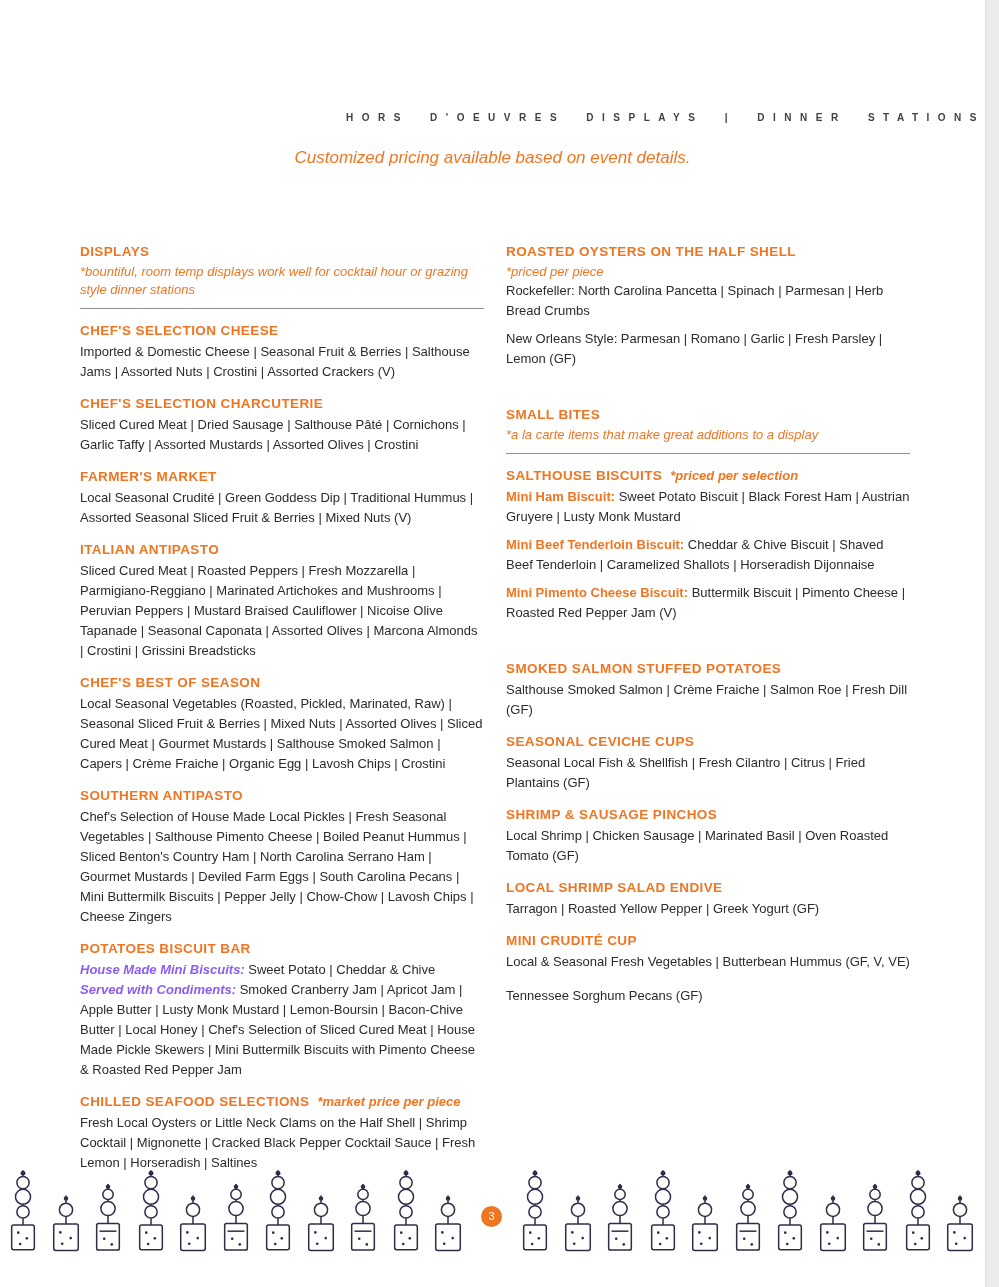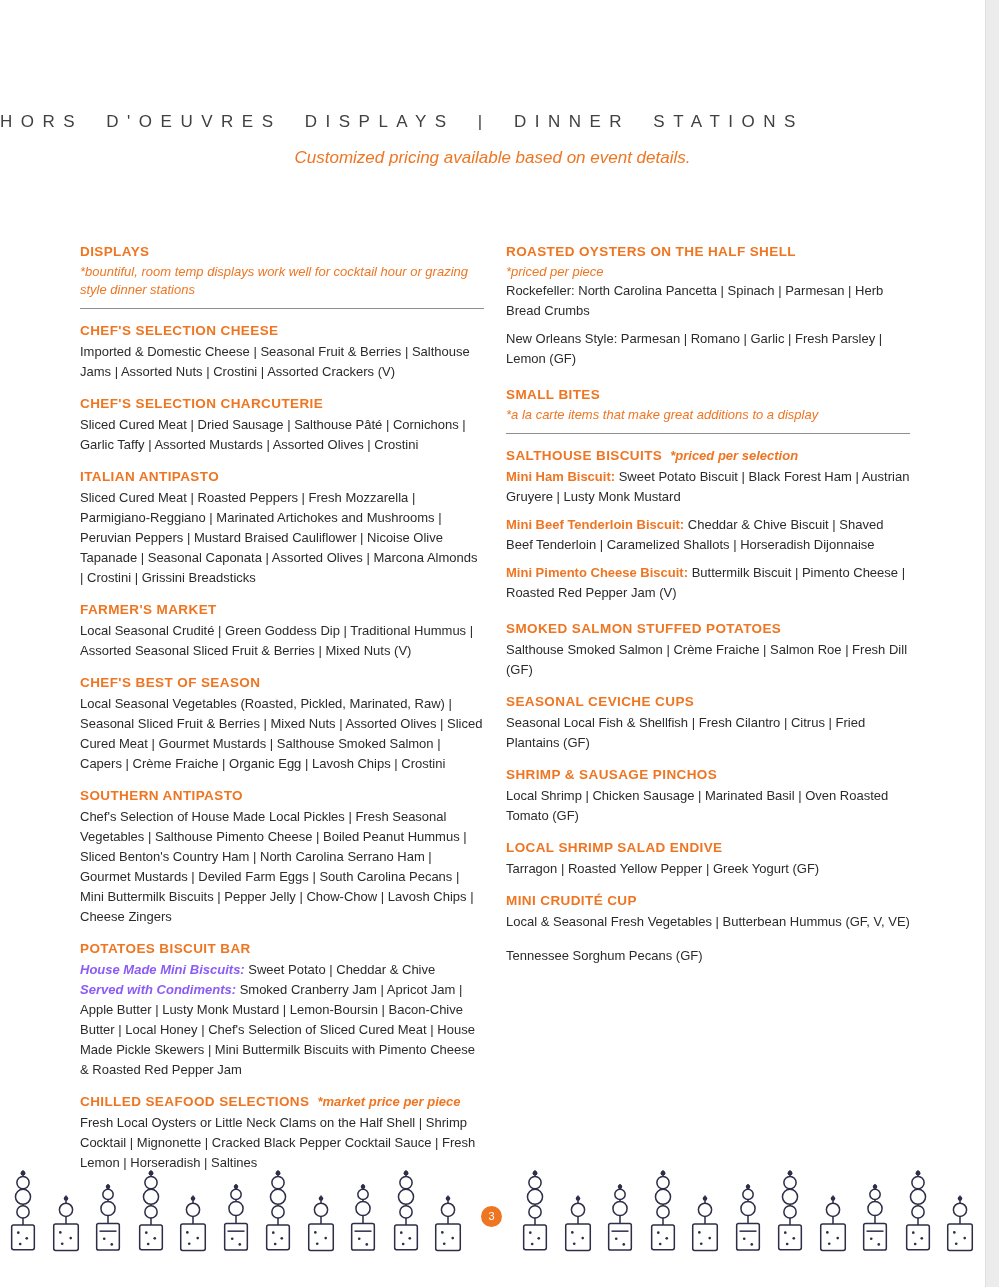--- a/index.html
+++ b/index.html
@@ -3,34 +3,34 @@
 <meta charset="utf-8">
 <style>
   * { margin:0; padding:0; box-sizing:border-box; }
   html,body { background:#ffffff; }
   body { font-family:"Liberation Sans", sans-serif; }
   .page { position:relative; width:999px; height:1287px; background:#ffffff; overflow:hidden; }
 
   .right-strip { position:absolute; top:0; right:0; width:14px; height:1287px; background:#ececec; border-left:1px solid #e0e0e0; }
 
   .doc-title {
-    position:absolute; top:112px; left:0; right:14px; text-align:left;
-    font-size:17px; font-weight:400; color:#414042;
+    position:absolute; top:112px; left:0; right:14px; text-align:right;
+    font-size:10px; font-weight:700; color:#414042;
     letter-spacing:8.5px; word-spacing:10px; white-space:nowrap;
   }
   .doc-subtitle {
     position:absolute; top:148px; left:0; right:14px; text-align:center;
     font-size:17px; font-style:italic; font-weight:400; color:#ee7623;
   }
 
   .columns { position:absolute; top:244px; left:80px; width:830px; display:flex; gap:22px; }
   .col { width:404px; }
 
   .menu-section { margin-bottom:14px; }
-  .menu-section.gap-lg { margin-top:18px; }
+  .menu-section.gap-lg { margin-top:38px; }
   .sec-heading { color:#ee7623; font-size:13.5px; font-weight:700; letter-spacing:0.4px; margin:0 0 4px 0; }
   .heading-note { color:#ee7623; font-style:italic; font-weight:700; font-size:13px; letter-spacing:0; margin-left:8px; }
   .sec-note { color:#ee7623; font-style:italic; font-size:13px; line-height:17.5px; margin:0; }
   .sec-divider { border:none; border-top:1px solid #8f8f8f; margin:10px 0 0 0; }
   .sec-body { color:#2b2b2b; font-size:13px; line-height:20px; margin:0; }
   .sec-body + .sec-body { margin-top:8px; }
   .menu-section.tight .sec-body + .sec-body { margin-top:0; }
   .lead { color:#ee7623; font-weight:700; }
   .lead-italic { color:#8b5cf6; font-style:italic; font-weight:700; }
 
@@ -65,26 +65,26 @@
         </section>
         <section class="menu-section">
           <h3 class="sec-heading">CHEF'S SELECTION CHEESE</h3>
           <p class="sec-body"><span>Imported &amp; Domestic Cheese | Seasonal Fruit &amp; Berries | Salthouse Jams | Assorted Nuts | Crostini | Assorted Crackers (V)</span></p>
         </section>
         <section class="menu-section">
           <h3 class="sec-heading">CHEF'S SELECTION CHARCUTERIE</h3>
           <p class="sec-body"><span>Sliced Cured Meat | Dried Sausage | Salthouse Pâté | Cornichons | Garlic Taffy | Assorted Mustards | Assorted Olives | Crostini</span></p>
         </section>
         <section class="menu-section">
+          <h3 class="sec-heading">FARMER'S MARKET</h3>
+          <p class="sec-body"><span>Local Seasonal Crudité | Green Goddess Dip | Traditional Hummus | Assorted Seasonal Sliced Fruit &amp; Berries | Mixed Nuts (V)</span></p>
+        </section>
+        <section class="menu-section">
           <h3 class="sec-heading">ITALIAN ANTIPASTO</h3>
           <p class="sec-body"><span>Sliced Cured Meat | Roasted Peppers | Fresh Mozzarella | Parmigiano-Reggiano | Marinated Artichokes and Mushrooms | Peruvian Peppers | Mustard Braised Cauliflower | Nicoise Olive Tapanade | Seasonal Caponata | Assorted Olives | Marcona Almonds | Crostini | Grissini Breadsticks</span></p>
-        </section>
-        <section class="menu-section">
-          <h3 class="sec-heading">FARMER'S MARKET</h3>
-          <p class="sec-body"><span>Local Seasonal Crudité | Green Goddess Dip | Traditional Hummus | Assorted Seasonal Sliced Fruit &amp; Berries | Mixed Nuts (V)</span></p>
         </section>
         <section class="menu-section">
           <h3 class="sec-heading">CHEF'S BEST OF SEASON</h3>
           <p class="sec-body"><span>Local Seasonal Vegetables (Roasted, Pickled, Marinated, Raw) | Seasonal Sliced Fruit &amp; Berries | Mixed Nuts | Assorted Olives | Sliced Cured Meat | Gourmet Mustards | Salthouse Smoked Salmon | Capers | Crème Fraiche | Organic Egg | Lavosh Chips | Crostini</span></p>
         </section>
         <section class="menu-section">
           <h3 class="sec-heading">SOUTHERN ANTIPASTO</h3>
           <p class="sec-body"><span>Chef's Selection of House Made Local Pickles | Fresh Seasonal Vegetables | Salthouse Pimento Cheese | Boiled Peanut Hummus | Sliced Benton's Country Ham | North Carolina Serrano Ham | Gourmet Mustards | Deviled Farm Eggs | South Carolina Pecans | Mini Buttermilk Biscuits | Pepper Jelly | Chow-Chow | Lavosh Chips | Cheese Zingers</span></p>
         </section>
         <section class="menu-section tight">

